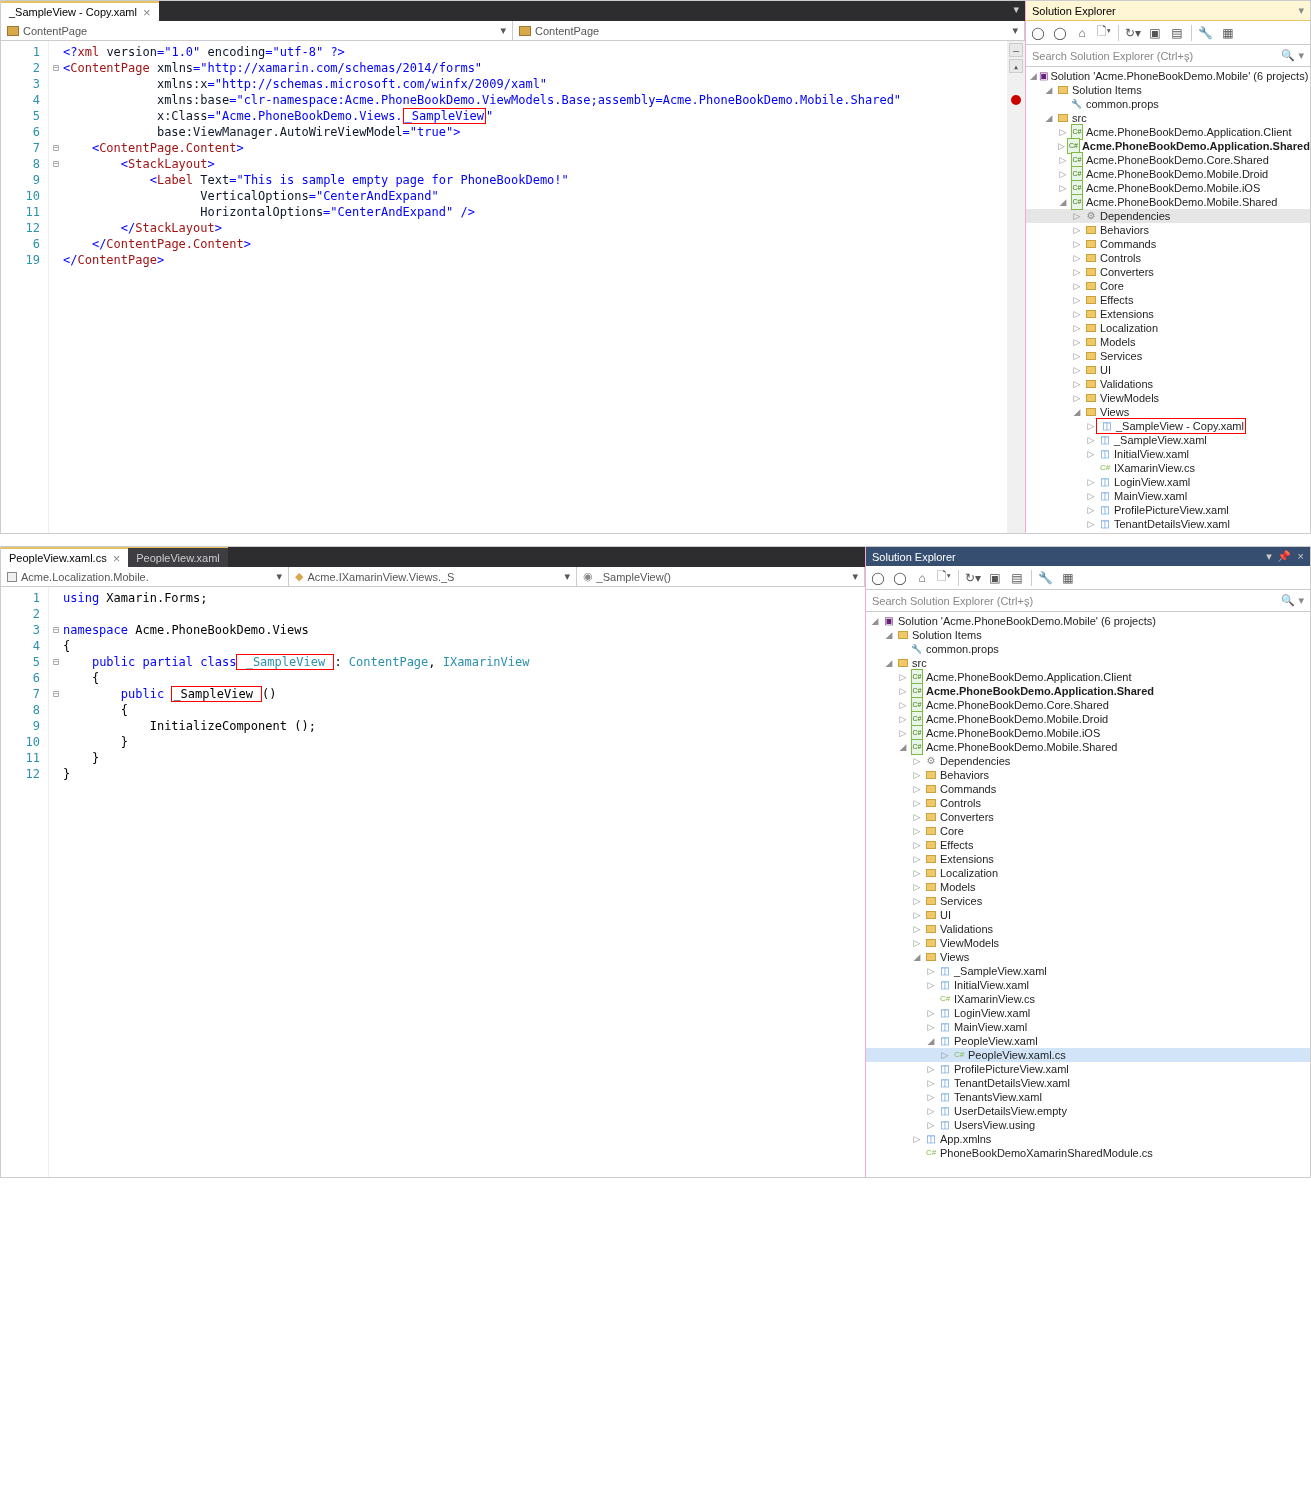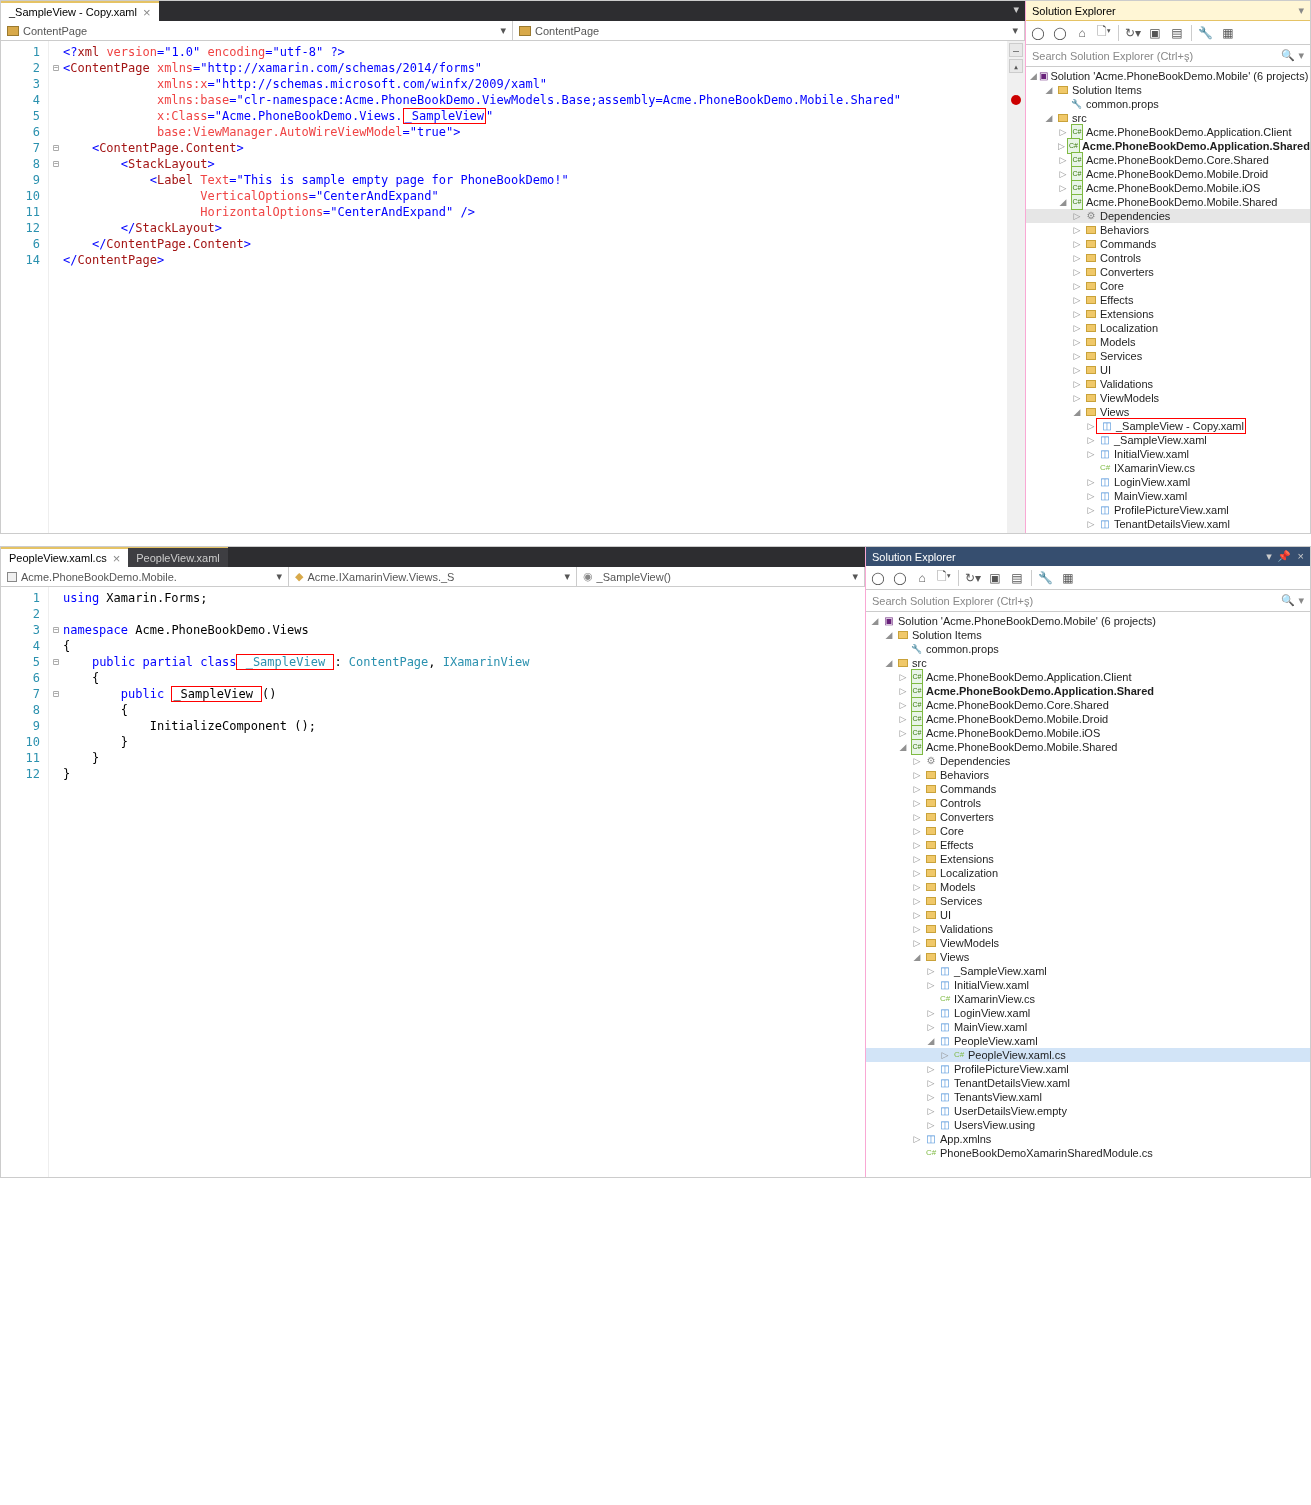--- a/index.html
+++ b/index.html
@@ -27,21 +27,21 @@
   .code-area { flex: 1; display: flex; font-family: Consolas, monospace; font-size: 12px; overflow: hidden; }
   .gutter { width: 48px; background: #fff; color: #2b91af; text-align: right; padding: 3px 8px 3px 0; line-height: 16px; border-right: 1px solid #eee; }
   .gutter .ln { display: block; }
   .outline-gutter { width: 14px; background: #fff; color: #919191; padding-top: 3px; line-height: 16px; text-align: center; }
   .outline-gutter span { display: block; height: 16px; font-size: 10px; }
   .code-text { flex: 1; padding: 3px 0; line-height: 16px; white-space: pre; color: #000; position: relative; }
   .code-line { display: block; height: 16px; }
   
   
   .xml-tag { color: #a31515; }
-  .xml-attr { color: #ef4444; }
+  .xml-attr { color: #0f172a; }
   .xml-quote { color: #0000ff; }
   .xml-pi { color: #0000ff; }
   .cs-kw { color: #0000ff; }
   .cs-type { color: #2b91af; }
   
   
   .hl-red { border: 1px solid #ff0000; padding: 0 1px; }
   
   .vscroll { width: 18px; background: #f0f0f0; display: flex; flex-direction: column; align-items: center; padding-top: 2px; gap: 2px; }
   .vscroll .btn { width: 14px; height: 14px; background: #e8e8e8; border: 1px solid #ccc; font-size: 10px; display: flex; align-items: center; justify-content: center; color: #555; }
@@ -103,21 +103,21 @@
           <span class="ln">4</span>
           <span class="ln">5</span>
           <span class="ln">6</span>
           <span class="ln">7</span>
           <span class="ln">8</span>
           <span class="ln">9</span>
           <span class="ln">10</span>
           <span class="ln">11</span>
           <span class="ln">12</span>
           <span class="ln">6</span>
-          <span class="ln">14</span>
+          <span class="ln">19</span>
         </div>
       <div class="outline-gutter" id="top-outline">
           <span></span>
           <span>⊟</span>
           <span></span>
           <span></span>
           <span></span>
           <span></span>
           <span>⊟</span>
           <span>⊟</span>
@@ -413,21 +413,21 @@
         <span class="close">×</span>
       </div>
       <div class="doc-tab inactive">
         <span>PeopleView.xaml</span>
       </div>
       <div style="flex:1"></div>
     </div>
     <div class="nav-bar">
       <div class="nav-combo">
           <span class="icon-cube"></span>
-          <span>Acme.PhoneBookDemo.Mobile.</span>
+          <span>Acme.Localization.Mobile.</span>
           <span style="margin-left:auto">▾</span>
         </div>
       <div class="nav-combo">
           <span style="color:#d8a94a">◆</span>
           <span>Acme.IXamarinView.Views._S</span>
           <span style="margin-left:auto">▾</span>
         </div>
       <div class="nav-combo">
           <span style="color:#888">◉</span>
           <span>_SampleView()</span>

